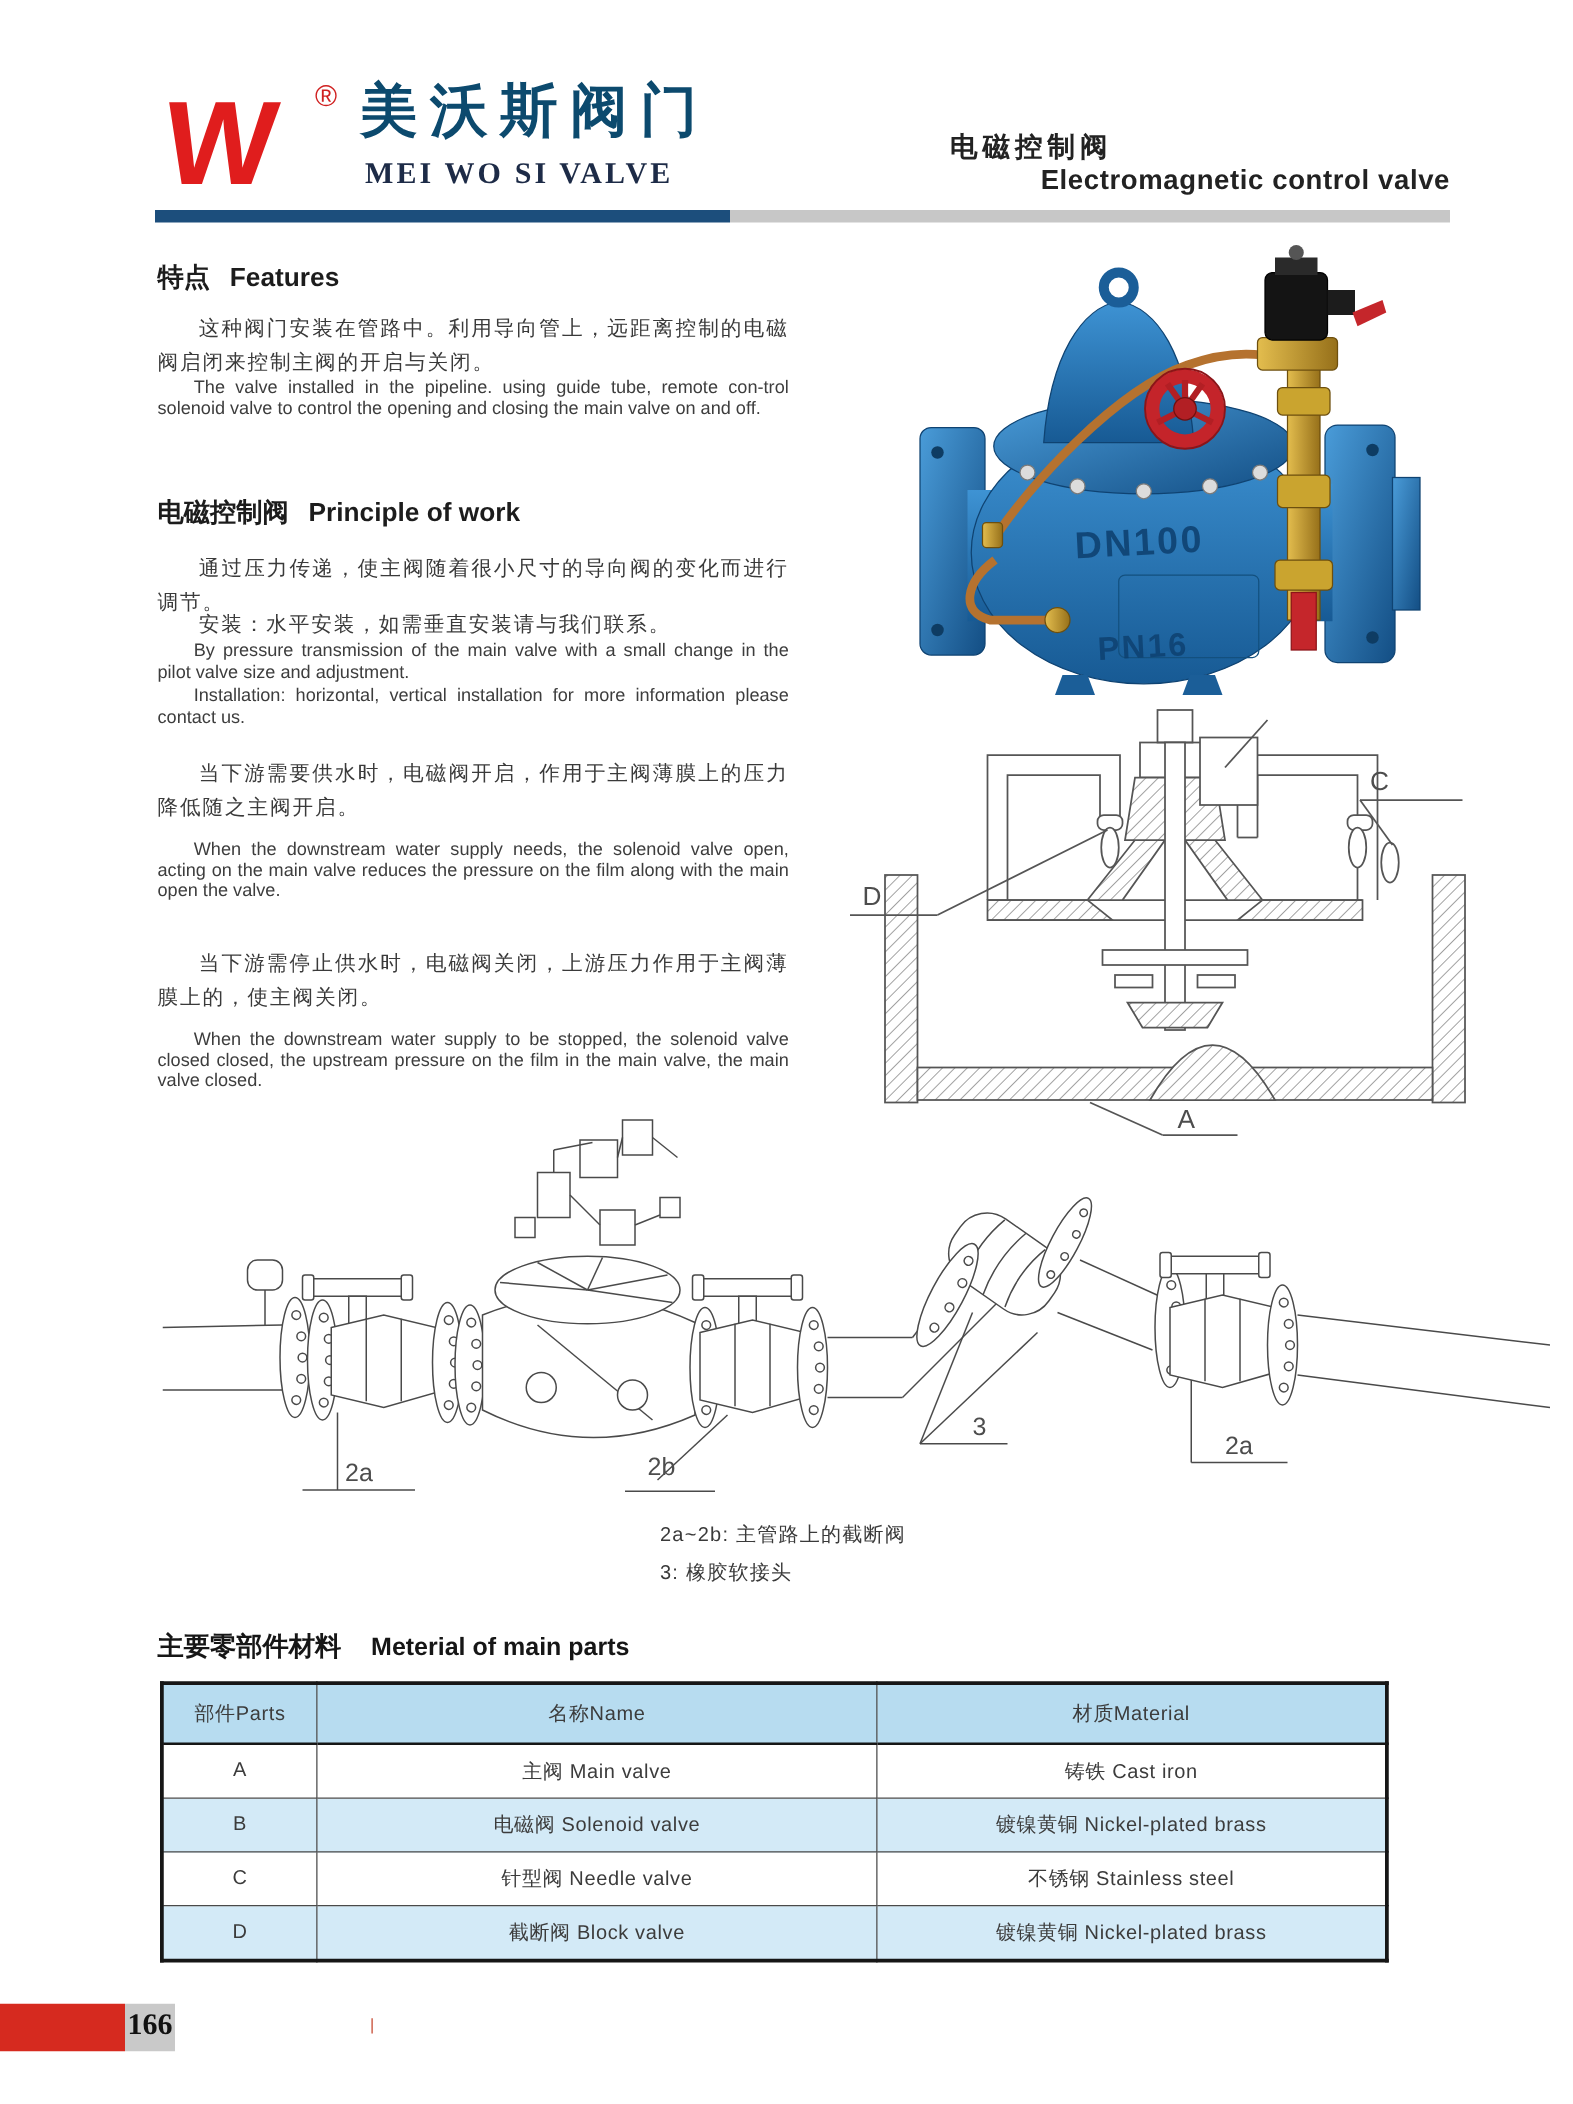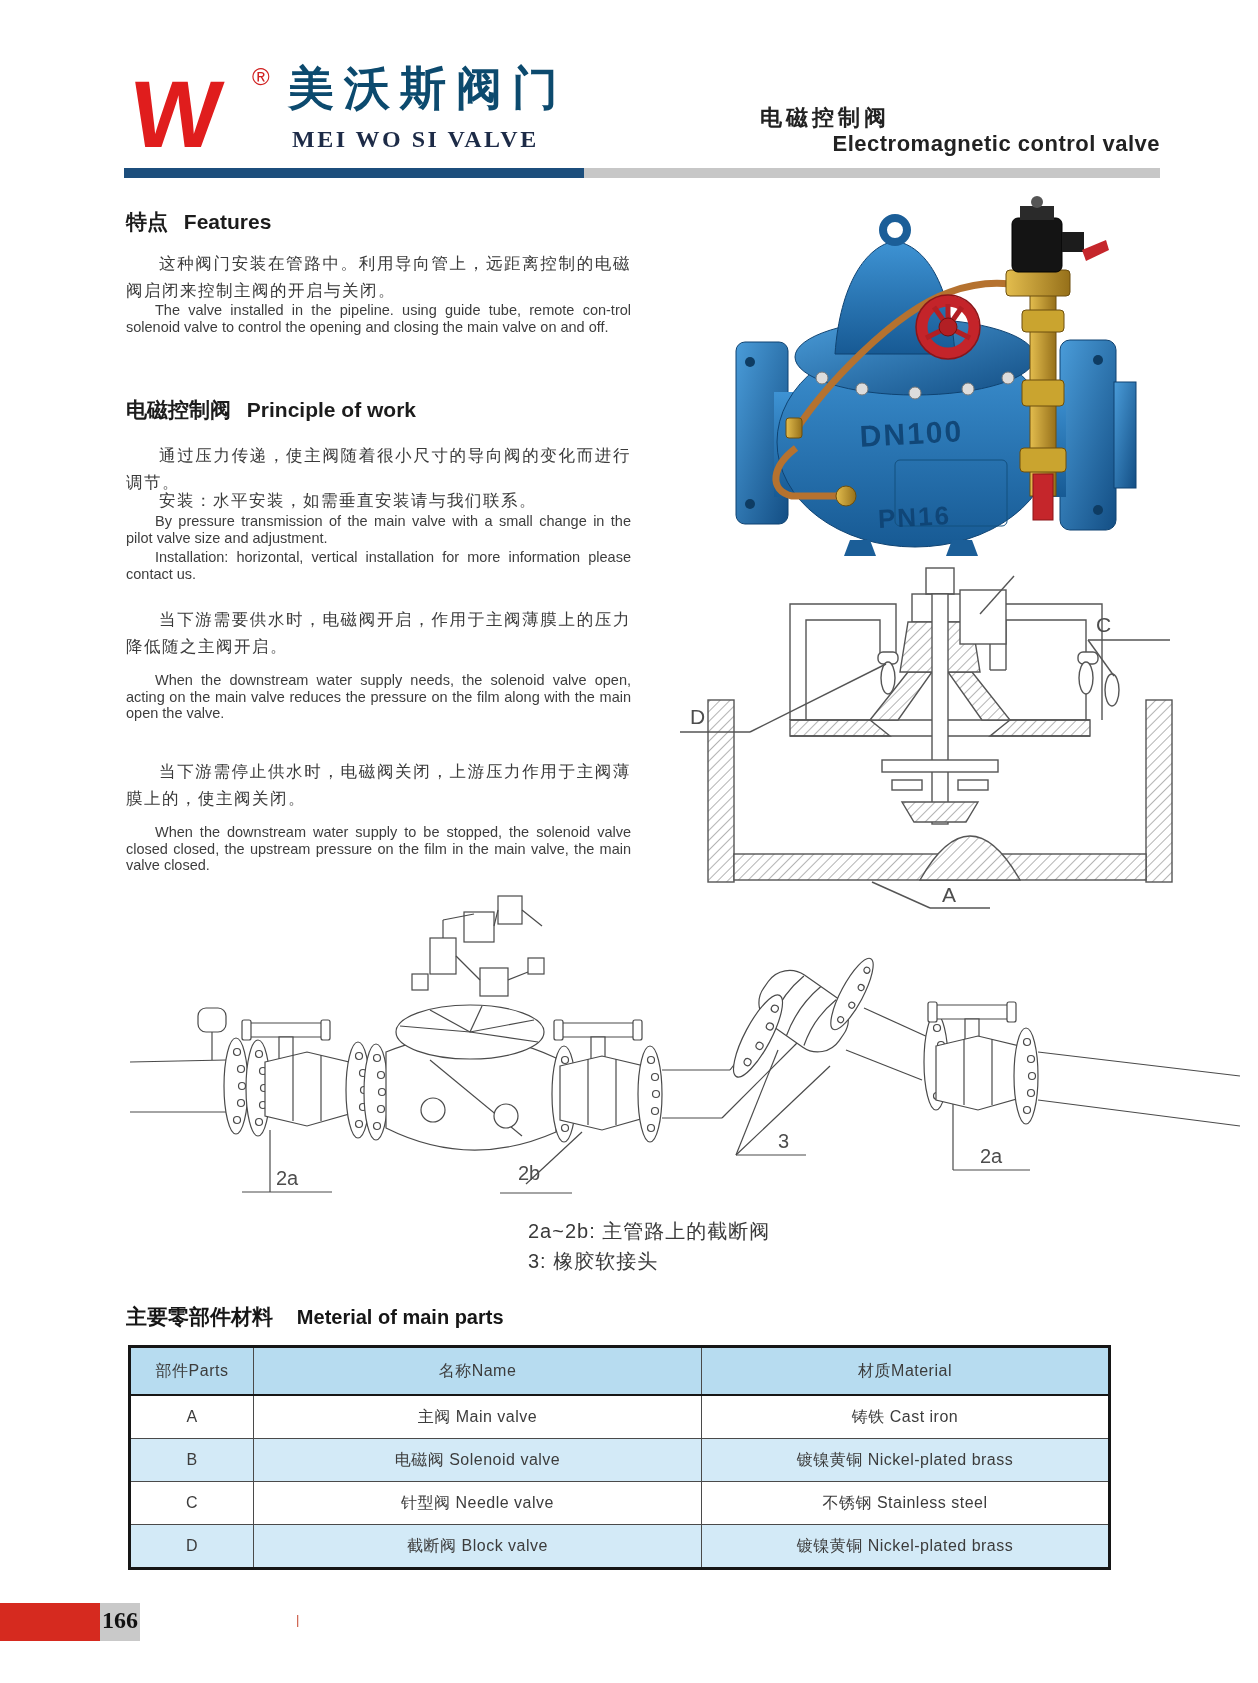--- a/index.html
+++ b/index.html
@@ -20,21 +20,21 @@
 
   
   h3.sec{margin:0;font-size:21px;color:#1c1c1c;}
   h3.sec .en{margin-left:10px;}
   p.cn{margin:0;font-size:16.5px;line-height:27px;letter-spacing:1.5px;color:#3a3a3a;
        text-indent:2em;text-align:justify;}
   p.en{margin:0;font-size:14.5px;line-height:16.5px;color:#3d3d3d;
        text-indent:2em;text-align:justify;}
 
   
-  .figcap{font-size:20px;color:#3a3a3a;letter-spacing:1px;}
+  .figcap{font-size:16px;color:#3a3a3a;letter-spacing:1px;}
 
   
   .mat-head{font-size:21px;font-weight:bold;color:#161616;text-align:center;}
   .mat-head .en{margin-left:18px;font-size:20px;}
   table.mat{border-collapse:collapse;width:975px;table-layout:fixed;
             border:3px solid #161616;font-size:16px;color:#3c3c3c;}
   table.mat th, table.mat td{border:1px solid #4a4a4a;text-align:center;padding:0;
             font-weight:normal;height:42px;letter-spacing:.5px;}
   table.mat tr.hdr th{height:46px;background:#b7dcf0;border-bottom:2px solid #161616;}
   table.mat tr.alt td{background:#d3eaf7;}

